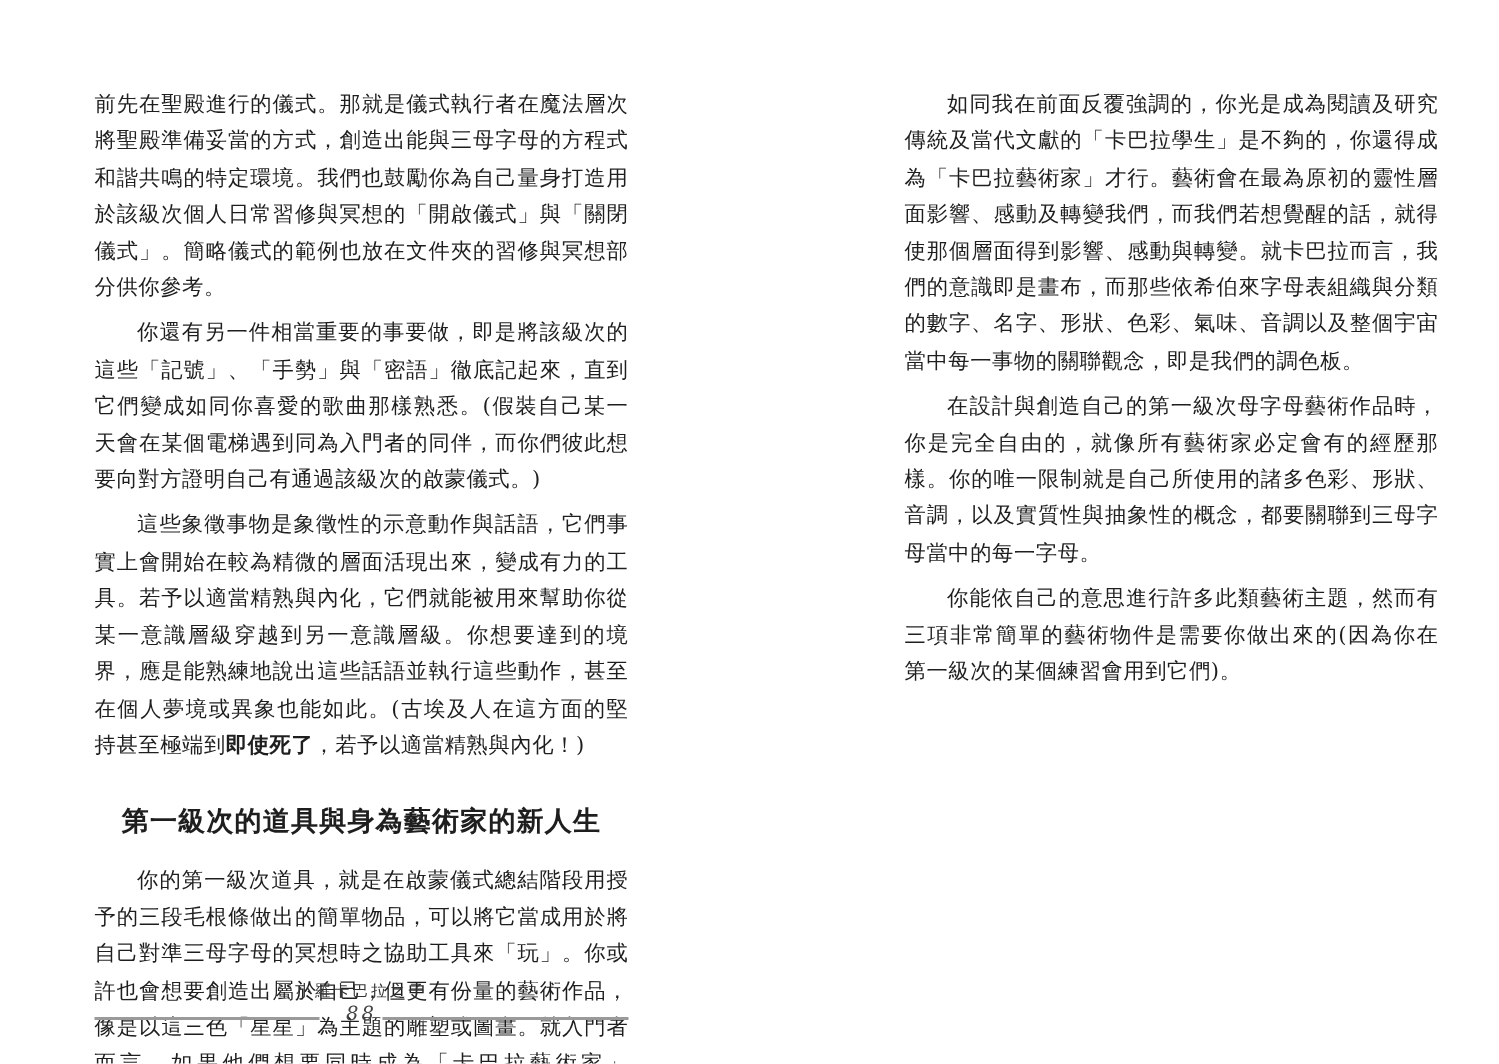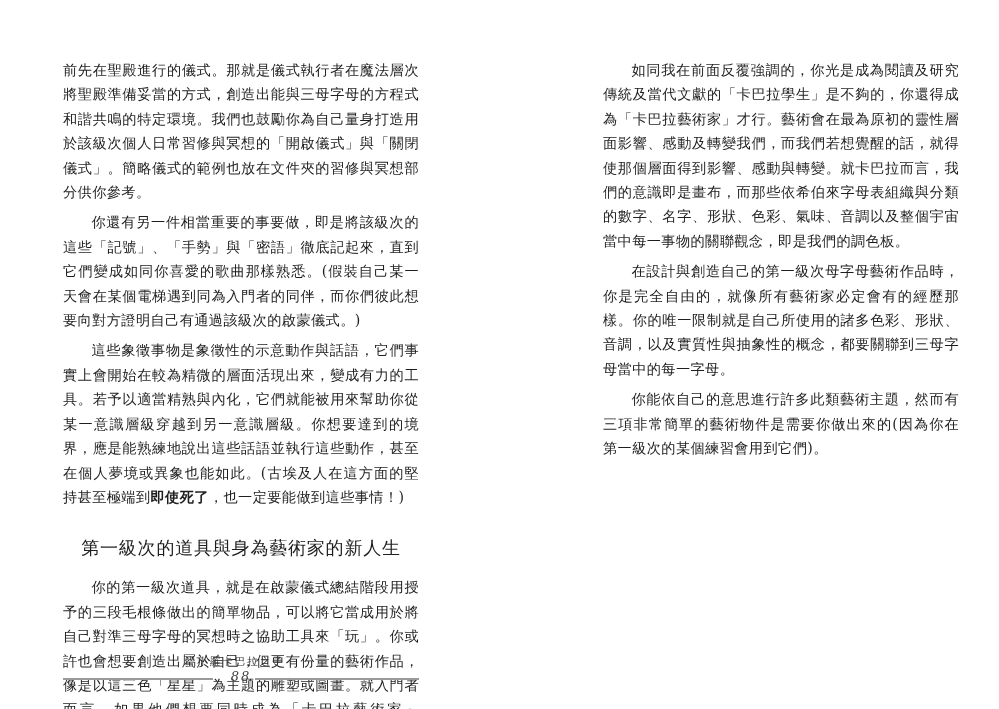--- a/index.html
+++ b/index.html
@@ -8,21 +8,21 @@
   .page { position:absolute; top:0; height:510px; }
   .page.left { left:0; width:499px; }
   .page.right { left:500px; width:499px; }
   .col { position:absolute; top:58px; width:356px; font-size:14.2px; line-height:24.4px;
          text-align:justify; letter-spacing:0.4px; }
   .page.left .col { left:63px; }
   .page.right .col { left:79px;margin-left:24px; }
   .col p { margin:0 0 6px 0; text-indent:2em; }
   .col p.noindent { text-indent:0; }
   .col b { font-weight:bold; }
-  .heading { text-align:center; font-size:18px; font-weight:normal; letter-spacing:0.8px;
+  .heading { text-align:center; font-size:18px; font-weight:bold; letter-spacing:0.8px;
              margin:26px 0 14px 0; text-indent:0; line-height:26px; }
   .footer { position:absolute; top:622px; width:356px; text-align:center;margin-top:32px; }
   .page.left .footer { left:63px; }
   .page.right .footer { left:79px; }
   .footer .runhead { font-size:10.5px; letter-spacing:2px; color:#333; line-height:14px; }
   .footer .rule { position:relative; height:14px; margin-top:2px; }
   .footer .rule .line { position:absolute; top:8px; height:2px; background:#9a9a9a; }
   .footer .rule .line.l { left:0; width:150px; }
   .footer .rule .line.r { right:0; width:164px; }
   .footer .rule .pnum { position:absolute; left:0; right:0; top:0; text-align:center;
@@ -33,21 +33,21 @@
 
 <div class="page left">
   <div class="col">
     <p class="noindent">
       <span>前先在聖殿進行的儀式。那就是儀式執行者在魔法層次將聖殿準備妥當的方式，創造出能與三母字母的方程式和諧共鳴的特定環境。我們也鼓勵你為自己量身打造用於該級次個人日常習修與冥想的「開啟儀式」與「關閉儀式」。簡略儀式的範例也放在文件夾的習修與冥想部分供你參考。</span>
     </p>
     <p>
       <span>你還有另一件相當重要的事要做，即是將該級次的這些「記號」、「手勢」與「密語」徹底記起來，直到它們變成如同你喜愛的歌曲那樣熟悉。(假裝自己某一天會在某個電梯遇到同為入門者的同伴，而你們彼此想要向對方證明自己有通過該級次的啟蒙儀式。)</span>
     </p>
     <p>
-      <span>這些象徵事物是象徵性的示意動作與話語，它們事實上會開始在較為精微的層面活現出來，變成有力的工具。若予以適當精熟與內化，它們就能被用來幫助你從某一意識層級穿越到另一意識層級。你想要達到的境界，應是能熟練地說出這些話語並執行這些動作，甚至在個人夢境或異象也能如此。(古埃及人在這方面的堅持甚至極端到</span><b>即使死了</b><span>，也一定要能做到這些事情！)</span>
+      <span>這些象徵事物是象徵性的示意動作與話語，它們事實上會開始在較為精微的層面活現出來，變成有力的工具。若予以適當精熟與內化，它們就能被用來幫助你從某一意識層級穿越到另一意識層級。你想要達到的境界，應是能熟練地說出這些話語並執行這些動作，甚至在個人夢境或異象也能如此。(古埃及人在這方面的堅持甚至極端到</span><b>即使死了</b><span>，若予以適當精熟與內化！)</span>
     </p>
     <div class="heading">第一級次的道具與身為藝術家的新人生</div>
     <p>
       <span>你的第一級次道具，就是在啟蒙儀式總結階段用授予的三段毛根條做出的簡單物品，可以將它當成用於將自己對準三母字母的冥想時之協助工具來「玩」。你或許也會想要創造出屬於自己，但更有份量的藝術作品，像是以這三色「星星」為主題的雕塑或圖畫。就入門者而言，如果他們想要同時成為「卡巴拉藝術家」(Qabalah artist)的話，像這樣的藝術主題會非常重要。</span>
     </p>
   </div>
   <div class="footer">
     <div class="runhead">小羅卡巴拉之子</div>
     <div class="rule">
       <div class="line l"></div>

